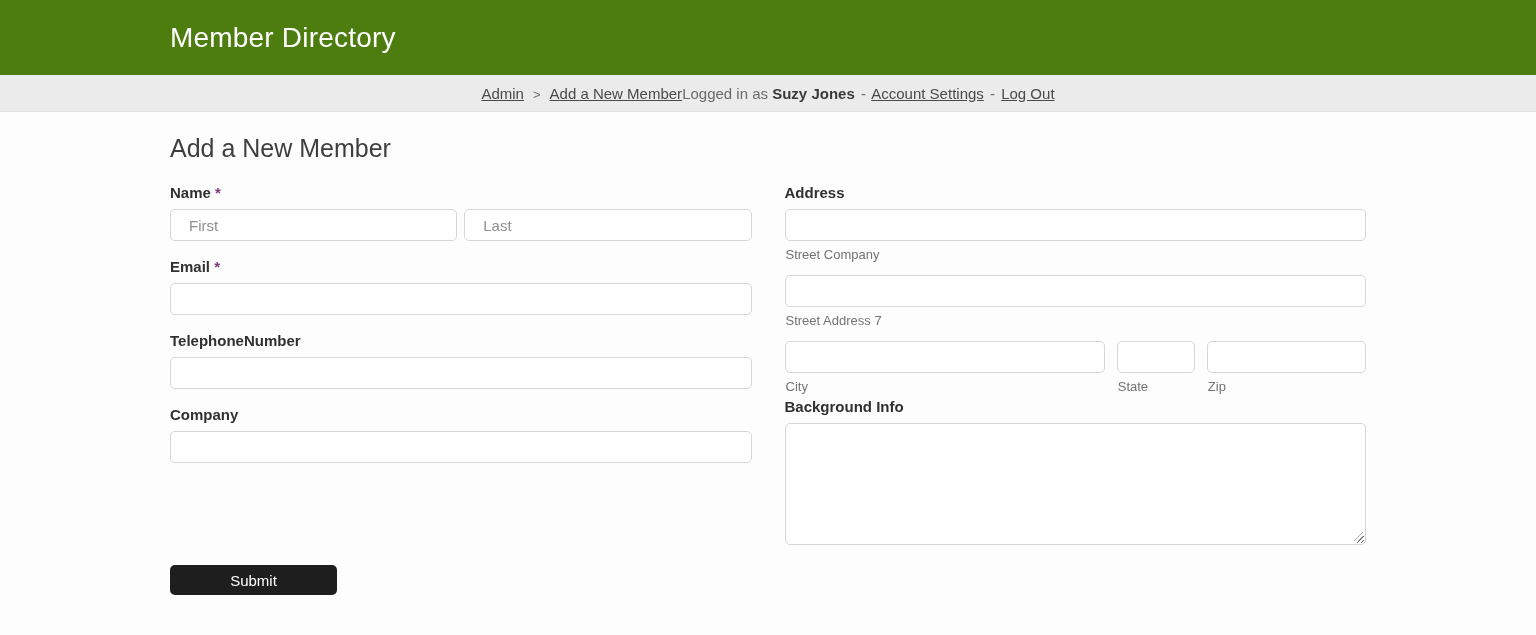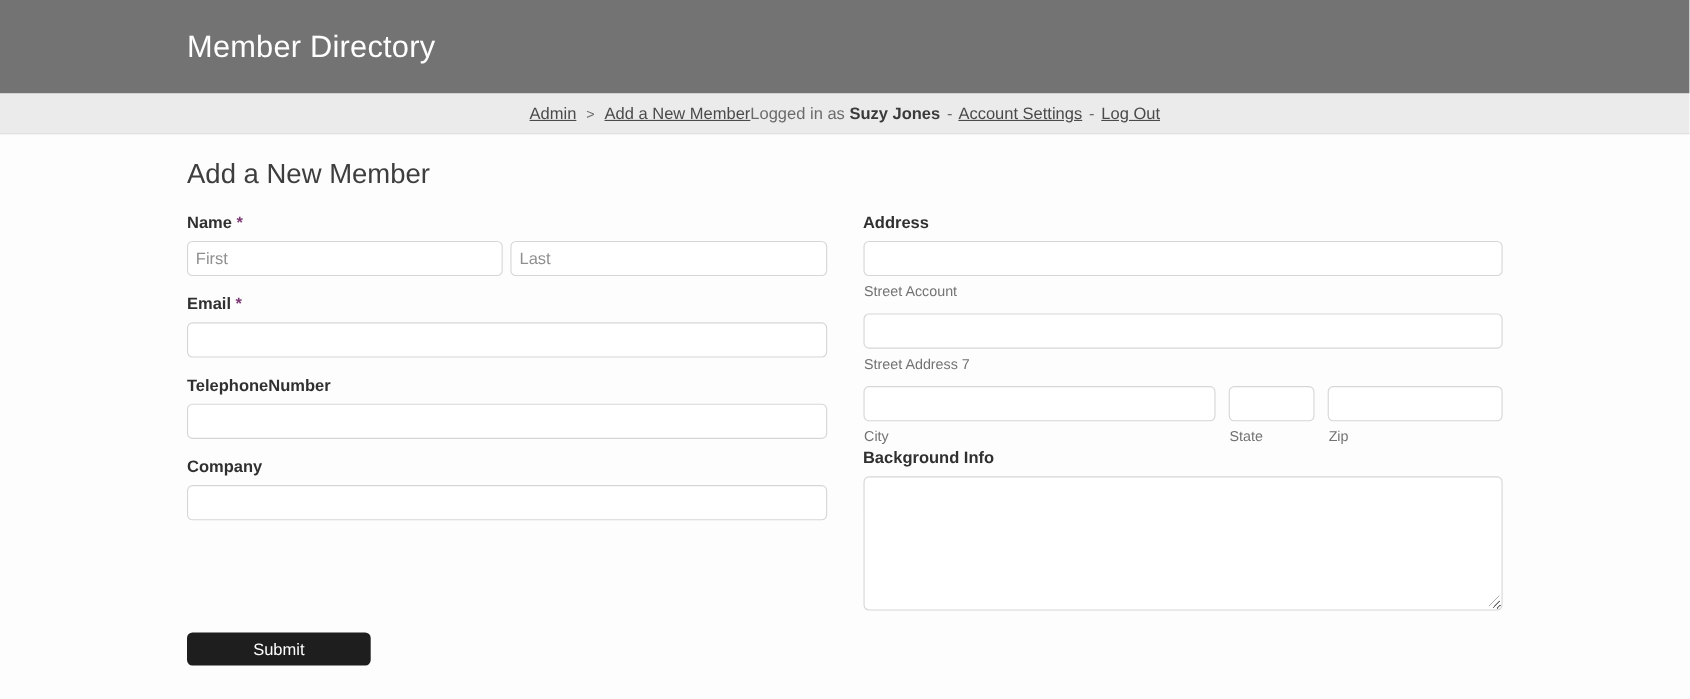--- a/index.html
+++ b/index.html
@@ -13,22 +13,22 @@
     overflow: hidden;
   }
   .container {
     width: 1204px;
     margin: 0 auto;
     padding: 0 4px;
   }
 
   
   .site-header {
-    height: 85px;
-    background: #737373;
+    height: 75px;
+    background: #4d7c0f;
     display: flex;
     align-items: center;
   }
   .site-title {
     margin: 0;
     color: #ffffff;
     font-size: 28px;
     font-weight: 400;
     letter-spacing: 0.2px;
   }
@@ -84,21 +84,21 @@
     color: #303030;
     margin-bottom: 8px;
   }
   .req { color: #7d3a75; font-weight: 700; }
   input[type="text"], textarea {
     width: 100%;
     height: 32px;
     border: 1px solid #d6d6d6;
     border-radius: 5px;
     background: #ffffff;
-    padding: 0 7px;
+    padding: 0 18px;
     font-family: "Liberation Sans", sans-serif;
     font-size: 15px;
     color: #333333;
     outline: none;
   }
   input::placeholder { color: #8f8f8f; }
   .name-row { display: flex; gap: 7px; }
   .name-row input { flex: 1 1 0; }
 
   .sub-field { margin-bottom: 13px; }
@@ -206,21 +206,21 @@
 
       </div>
 
       <div>
 
         <div>
           <label class="field-label">Address</label>
 
           <div class="sub-field">
             <input type="text" value="" style="">
-            <span class="sub-label">Street Account</span>
+            <span class="sub-label">Street Company</span>
           </div>
 
           <div class="sub-field">
             <input type="text" value="" style="">
             <span class="sub-label">Street Address 7</span>
           </div>
 
           <div class="csz-row">
             <div>
               <input type="text" value="" style="">

